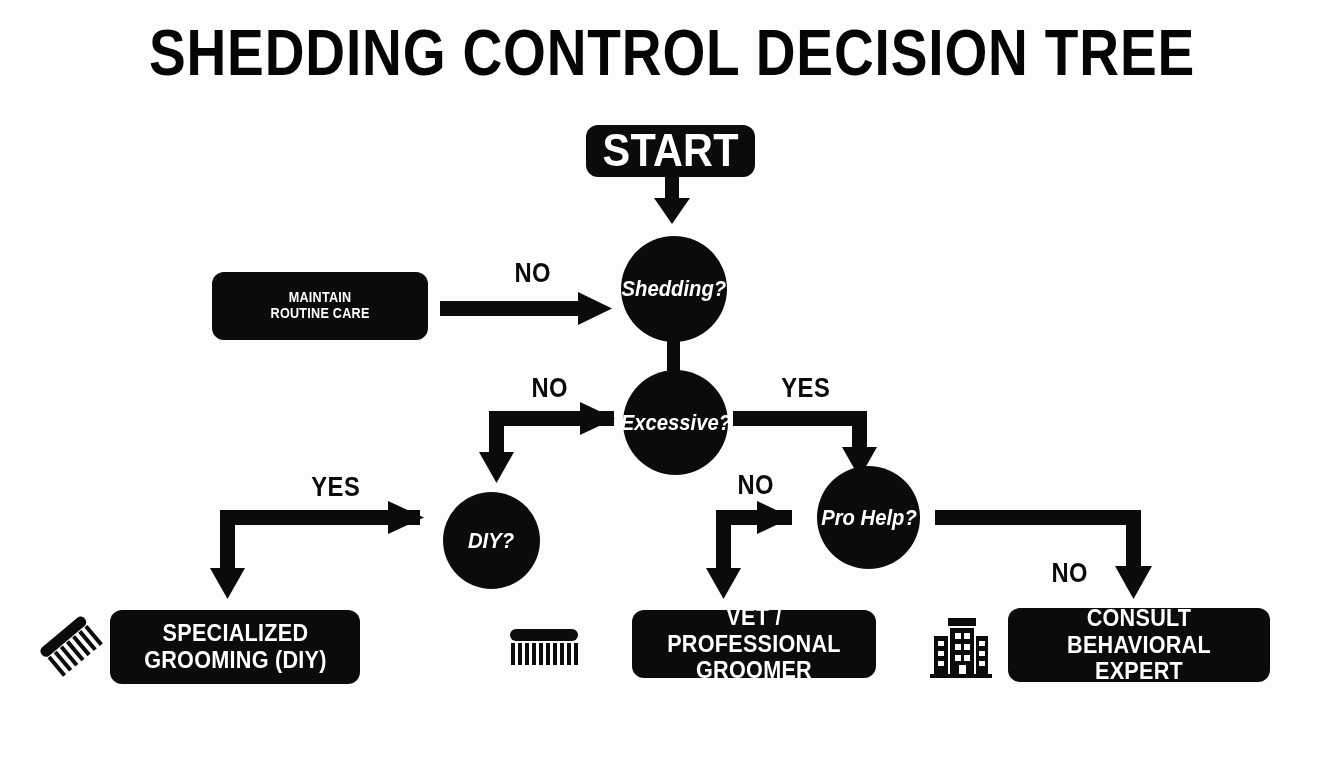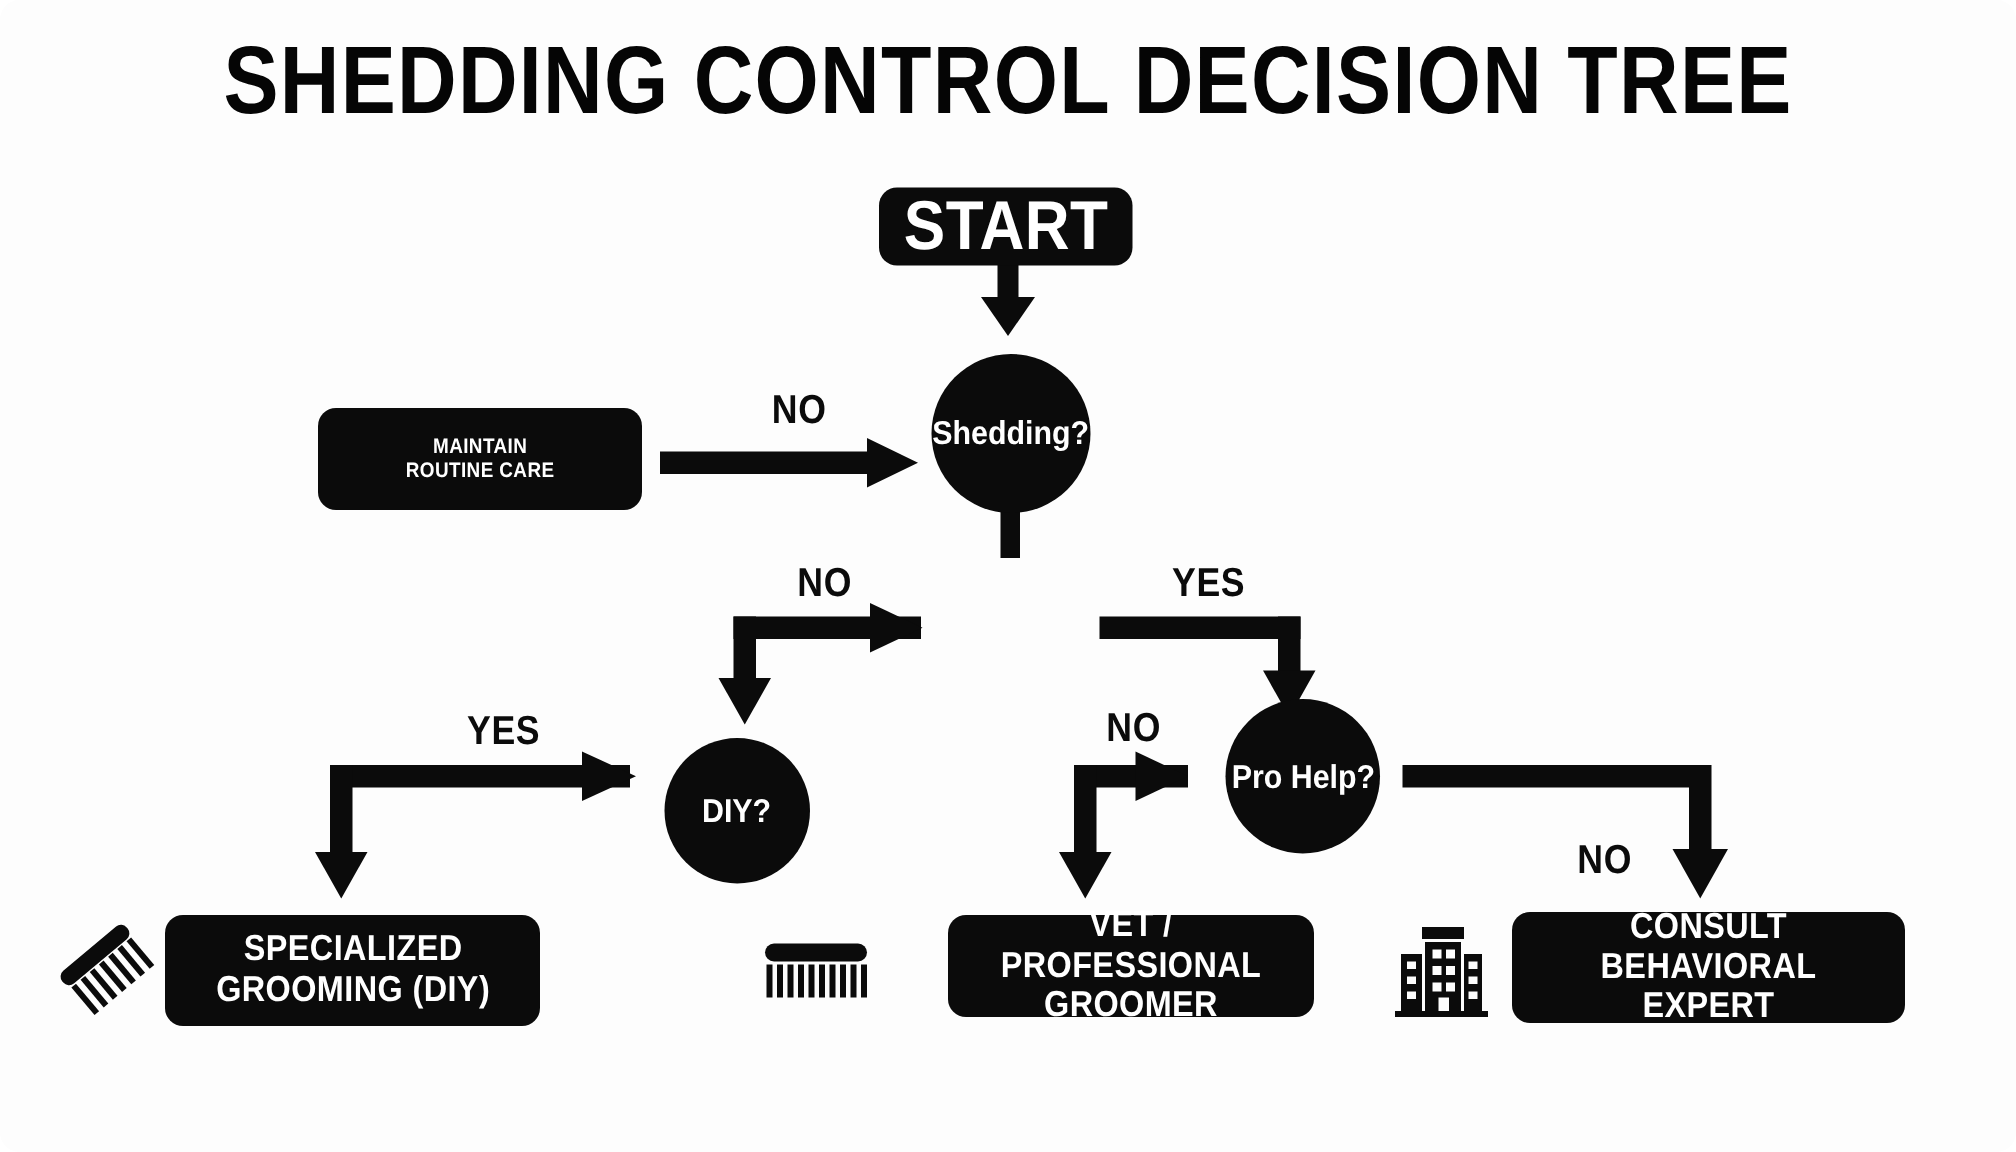--- a/index.html
+++ b/index.html
@@ -61,20 +61,21 @@
     position: absolute;
     background: #0b0b0b;
     border-radius: 50%;
     display: flex;
     align-items: center;
     justify-content: center;
     color: #ffffff;
     font-weight: bold;
     text-align: center;
     box-sizing: border-box;
+    font-style: italic;
   }
   .node-circle .inner {
     transform: scaleX(0.92);
     white-space: nowrap;
   }
   .edge-label {
     position: absolute;
     color: #0b0b0b;
     font-weight: bold;
     font-size: 27px;
@@ -149,20 +150,23 @@
 
   <div class="node-circle" style="left:621px; top:236px; width:106px; height:106px; font-size:22px;">
     <span class="inner">Shedding?</span>
   </div>
 
   <div class="node-box" style="left:212px; top:272px; width:216px; height:68px; font-size:14px;">
     <span class="inner">MAINTAIN
 ROUTINE CARE</span>
   </div>
 
+  <div class="node-circle" style="left:623px; top:370px; width:105px; height:105px; font-size:22px;">
+    <span class="inner">Excessive?</span>
+  </div>
 
   <div class="node-circle" style="left:443px; top:492px; width:97px; height:97px; font-size:22px;">
     <span class="inner">DIY?</span>
   </div>
 
   <div class="node-circle" style="left:817px; top:466px; width:103px; height:103px; font-size:22px;">
     <span class="inner">Pro Help?</span>
   </div>
 
   <div class="node-box" style="left:110px; top:610px; width:250px; height:74px; font-size:24px;">

